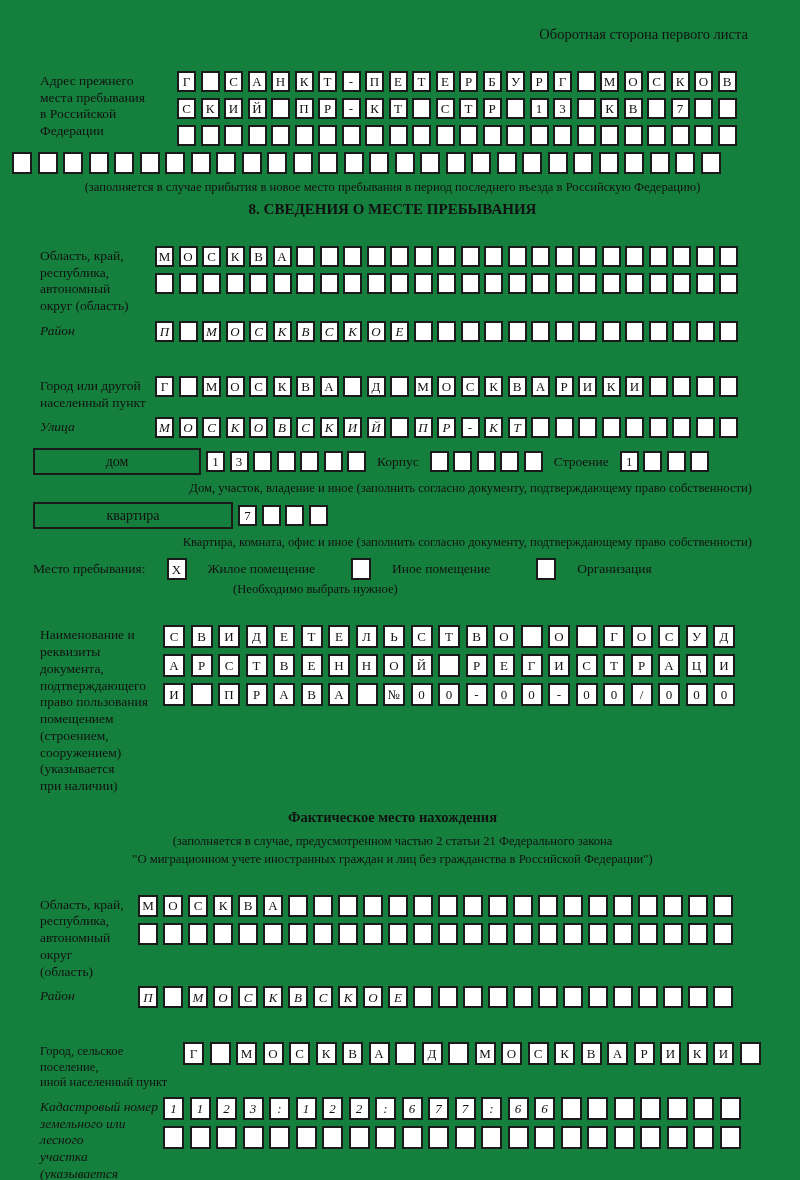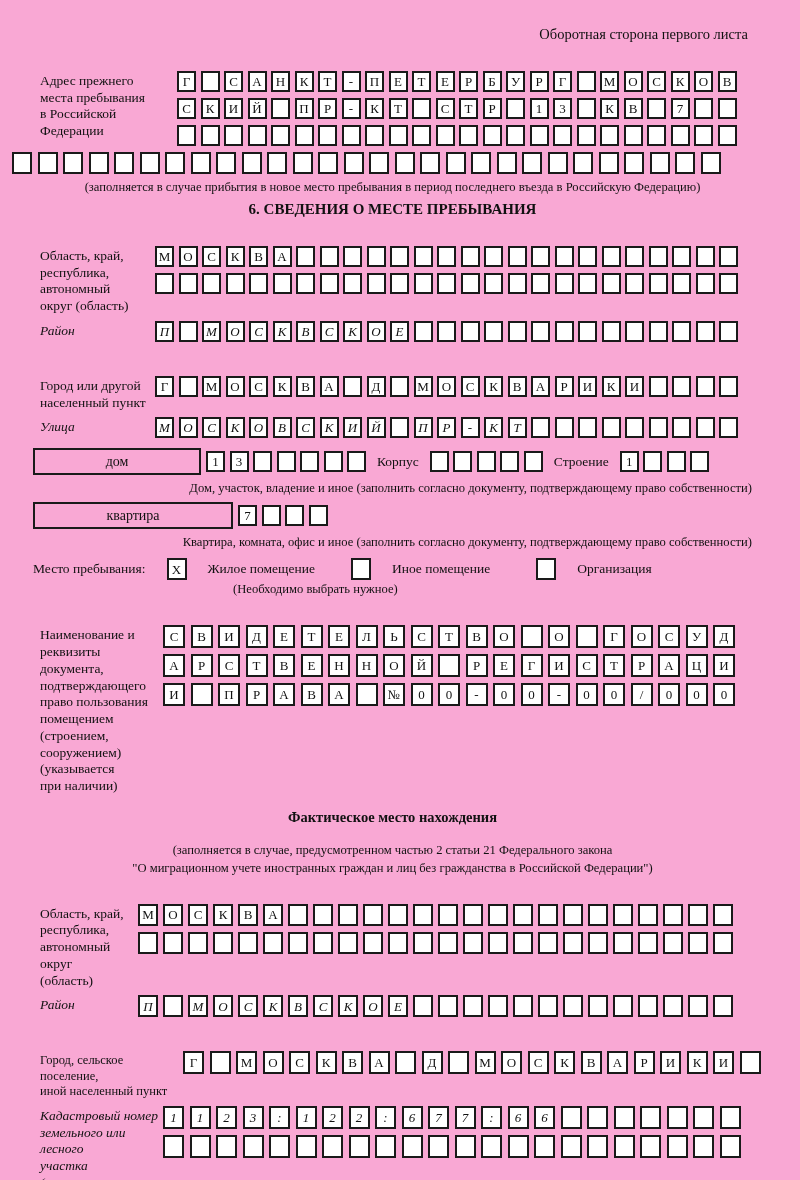--- a/index.html
+++ b/index.html
@@ -1,20 +1,20 @@
 <!DOCTYPE html>
 <html><head>
 <meta charset="utf-8">
 <style>
   * { margin:0; padding:0; box-sizing:border-box; }
   html,body { background:#e8e8e8; }
   body { font-family:"Liberation Serif","DejaVu Serif",serif; color:#111; }
   .page {
     position:relative; width:800px; height:1180px; margin:0 auto;
-    background:#f9a8d4; padding:10px 48px 20px 33px; overflow:hidden;
+    background:#15803d; padding:10px 48px 20px 33px; overflow:hidden;
   }
   .top-title { text-align:right; font-size:14.5px; margin:16px 4px 20px 0; }
 
   .block { display:flex; align-items:flex-start;margin-top:28px; }
   .label { font-size:13.5px; line-height:1.24; white-space:pre-line; padding:2px 4px 0 7px; flex:none; }
   .label.w144 { width:144px; }
   .label.w122 { width:122px; }
   .label.w130 { width:130px; }
   .label.w105 { width:105px; }
   .label.w150 { width:150px; font-size:12.5px; }
@@ -44,21 +44,21 @@
   .named-box.kv  { width:200px; }
   .small-label { font-size:13.5px; margin:0 6px; flex:none; }
   .field-row .grid { margin-bottom:0; }
 
   .mesto-row { display:flex; align-items:center; gap:21px; margin:8px 0 2px 0; font-size:13.5px; }
   .mesto-row .grid { margin-bottom:0; }
   .mesto-row .cb .cell { width:20px; height:22px; font-size:13px; }
   .sp15 { margin-left:15px; } .sp25 { margin-left:25px; }
   .choose-note { font-size:12.6px; margin:2px 0 8px 200px; }
 
-  .fact-heading { font-size:14.5px; font-weight:bold; text-align:center; margin:14px 0 17px 0; }
+  .fact-heading { font-size:14.5px; font-weight:bold; text-align:center; margin:14px 0 8px 0; }
   .fact-note { font-size:12.6px; text-align:center; margin:0 0 3px 0; }
   .fact-note:last-of-type { margin-bottom:8px; }
 
   .stamp-box { margin:12px 0 0 362px; width:357px; height:176px; border:2px solid #1a1a1a; background:#fff; }
 
   .mb0 { margin-bottom:0; } .mt4 { margin-top:6px;font-style:italic; }
 </style>
 </head>
 <body>
 
@@ -177,21 +177,21 @@
       <span class="cell"></span>
       <span class="cell"></span>
       <span class="cell"></span>
       <span class="cell"></span>
       <span class="cell"></span>
       <span class="cell"></span>
       <span class="cell"></span>
     </div>
   <div class="caption">(заполняется в случае прибытия в новое место пребывания в период последнего въезда в Российскую Федерацию)</div>
 
-  <div class="heading">6. СВЕДЕНИЯ О МЕСТЕ ПРЕБЫВАНИЯ</div>
+  <div class="heading">8. СВЕДЕНИЯ О МЕСТЕ ПРЕБЫВАНИЯ</div>
 
   <div class="block">
     <div class="label w122">Область, край,
 республика,
 автономный
 округ (область)</div>
     <div class="rows">
       <div class="grid">
           <span class="cell">М</span>
           <span class="cell">О</span>

